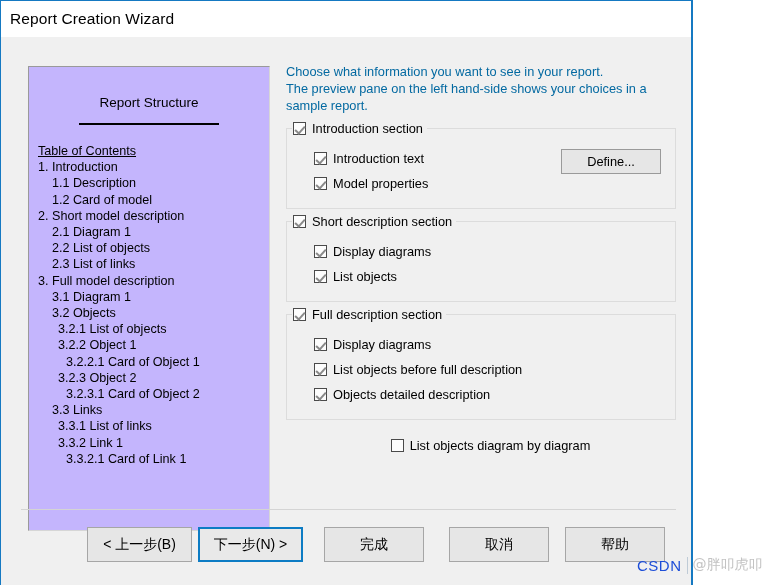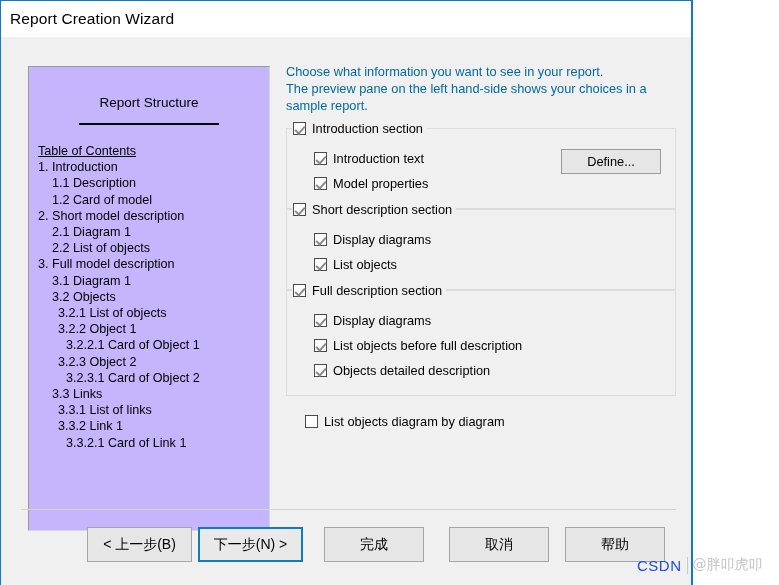--- a/index.html
+++ b/index.html
@@ -115,21 +115,21 @@
     line-height: 17px;
     margin-bottom: 14px;
     font-family: "Liberation Sans", sans-serif;
   }
 
   
   .groupbox {
     position: relative;
     border: 1px solid #dcdcdc;
     box-sizing: border-box;
-    margin-bottom: 0;
+    margin-bottom: 12px;
     padding: 16px 0 11px 0;
   }
   .group-legend {
     position: absolute;
     top: -9px;
     left: 5px;
     background: #f0f0f0;
     padding: 0 4px 0 1px;
     display: flex;
     align-items: center;
@@ -187,20 +187,21 @@
     font-size: 12.8px;
     color: #000;
     font-family: "Liberation Sans", sans-serif;
     cursor: default;
     padding: 0;
   }
 
   .standalone-cb {
     padding-left: 19px;
     margin-top: 14px;
+    justify-content: center;
   }
 
   
   .separator {
     position: absolute;
     left: 20px;
     top: 472px;
     width: 655px;
     border-top: 1px solid #d4d4d4;
   }
@@ -277,20 +278,21 @@
       <div class="preview-title">Report Structure</div>
       <div class="preview-rule"></div>
       <div class="toc">
         <div class="toc-item heading lv0">Table of Contents</div>
         <div class="toc-item lv0">1. Introduction</div>
         <div class="toc-item lv1">1.1 Description</div>
         <div class="toc-item lv1">1.2 Card of model</div>
         <div class="toc-item lv0">2. Short model description</div>
         <div class="toc-item lv1">2.1 Diagram 1</div>
         <div class="toc-item lv1">2.2 List of objects</div>
+        <div class="toc-item lv1">2.3 List of links</div>
         <div class="toc-item lv0">3. Full model description</div>
         <div class="toc-item lv1">3.1 Diagram 1</div>
         <div class="toc-item lv1">3.2 Objects</div>
         <div class="toc-item lv2">3.2.1 List of objects</div>
         <div class="toc-item lv2">3.2.2 Object 1</div>
         <div class="toc-item lv3">3.2.2.1 Card of Object 1</div>
         <div class="toc-item lv2">3.2.3 Object 2</div>
         <div class="toc-item lv3">3.2.3.1 Card of Object 2</div>
         <div class="toc-item lv1">3.3 Links</div>
         <div class="toc-item lv2">3.3.1 List of links</div>

